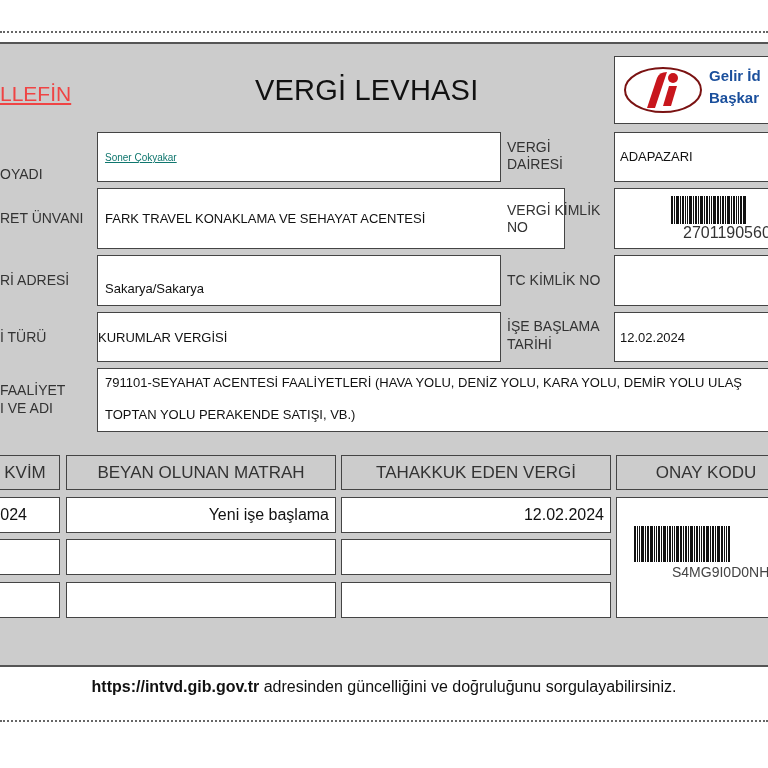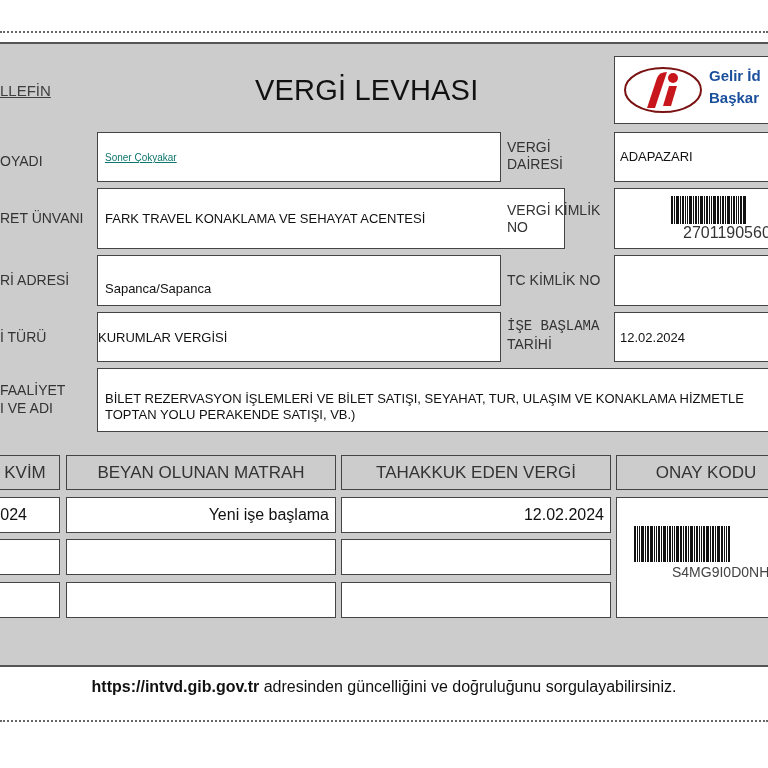--- a/index.html
+++ b/index.html
@@ -7,21 +7,21 @@
   body { position: relative; font-family: "Liberation Sans", sans-serif; color: #111; }
   .abs { position: absolute; }
   .dash-top { left: 0; top: 31px; width: 768px; border-top: 2px dotted #666; }
   .dash-bottom { left: 0; top: 720px; width: 768px; border-top: 2px dotted #666; }
   .panel { left: 0; top: 42px; width: 780px; height: 625px; background: #cccccc;
            border-top: 2px solid #555; border-bottom: 2px solid #555; }
   .box { position: absolute; background: #fff; border: 1.5px solid #444; }
   .lbl { position: absolute; font-size: 14px; color: #333; line-height: 17px; }
   .val { position: absolute; font-size: 13px; color: #111; line-height: 16px; }
   .title { left: 255px; top: 74px; font-size: 29px; color: #111; letter-spacing: 0.2px; }
-  .mukellefin { left: 0; top: 82px; font-size: 15px; text-decoration: underline; color: #404040; }
+  .mukellefin { left: 0; top: 82px; font-size: 21px; text-decoration: underline; color: #ef4444; }
   .hdr { position: absolute; background: #cccccc; border: 1.5px solid #444;
          font-size: 17px; color: #333; display: flex; align-items: center; justify-content: center; }
   .cell { position: absolute; background: #fff; border: 1.5px solid #444;
           font-size: 16px; color: #111; display: flex; align-items: center; }
   .barcode { display: flex; align-items: stretch; height: 100%; }
   .barcode span { display: block; background: #111; height: 100%; }
   .footer { left: 0; top: 678px; width: 768px; text-align: center; font-size: 16px; color: #111; }
   .footer b { font-weight: bold; }
 </style>
 </head>
@@ -38,50 +38,50 @@
   <svg width="86" height="56" viewBox="0 0 86 56" style="position:absolute;left:6px;top:5px;">
     <ellipse cx="42" cy="28" rx="38" ry="22" fill="none" stroke="#7a1212" stroke-width="2"></ellipse>
     <path d="M46 10 L34 46 L26 46 L36 16 Q38 10 46 10 Z" fill="#c8161d"></path>
     <circle cx="52" cy="16" r="5" fill="#c8161d"></circle>
     <path d="M48 24 L56 24 L50 44 L42 44 Z" fill="#c8161d"></path>
   </svg>
   <div style="position:absolute;left:94px;top:10px;font-size:15px;font-weight:bold;color:#1a4f9c;">Gelir İd</div>
   <div style="position:absolute;left:94px;top:32px;font-size:15px;font-weight:bold;color:#1a4f9c;">Başkar</div>
 </div>
 
-<div class="lbl" style="left:0;top:153px;">OYADI</div>
+<div class="lbl" style="left:0;top:166px;">OYADI</div>
 <div class="lbl" style="left:0;top:210px;">RET ÜNVANI</div>
 <div class="lbl" style="left:0;top:272px;">Rİ ADRESİ</div>
 <div class="lbl" style="left:0;top:329px;">İ TÜRÜ</div>
 <div class="lbl" style="left:0;top:382px;">FAALİYET</div>
 <div class="lbl" style="left:0;top:400px;">I VE ADI</div>
 
 <div class="box" style="left:97px;top:132px;width:404px;height:50px;">
   <div class="val" style="left:7px;top:17px;font-size:10px;color:#0f766e;text-decoration:underline;">Soner Çokyakar</div>
 </div>
 <div class="box" style="left:97px;top:188px;width:468px;height:61px;">
   <div class="val" style="left:7px;top:22px;">FARK TRAVEL KONAKLAMA VE SEHAYAT ACENTESİ</div>
 </div>
 <div class="box" style="left:97px;top:255px;width:404px;height:51px;">
-  <div class="val" style="left:7px;top:25px;">Sapanca/Sapanca</div>
+  <div class="val" style="left:7px;top:25px;">Sakarya/Sakarya</div>
 </div>
 <div class="box" style="left:97px;top:312px;width:404px;height:50px;">
   <div class="val" style="left:0;top:17px;">KURUMLAR VERGİSİ</div>
 </div>
 <div class="box" style="left:97px;top:368px;width:690px;height:64px;">
-  <div class="val" style="left:7px;top:22px;white-space:nowrap;">BİLET REZERVASYON İŞLEMLERİ VE BİLET SATIŞI, SEYAHAT, TUR, ULAŞIM VE KONAKLAMA HİZMETLE</div>
+  <div class="val" style="left:7px;top:6px;white-space:nowrap;">791101-SEYAHAT ACENTESİ FAALİYETLERİ (HAVA YOLU, DENİZ YOLU, KARA YOLU, DEMİR YOLU ULAŞ</div>
   <div class="val" style="left:7px;top:38px;white-space:nowrap;">TOPTAN YOLU PERAKENDE SATIŞI, VB.)</div>
 </div>
 
 <div class="lbl" style="left:507px;top:139px;">VERGİ</div>
 <div class="lbl" style="left:507px;top:156px;">DAİRESİ</div>
 <div class="lbl" style="left:507px;top:202px;">VERGİ KİMLİK</div>
 <div class="lbl" style="left:507px;top:219px;text-align:center;">NO</div>
 <div class="lbl" style="left:507px;top:272px;">TC KİMLİK NO</div>
-<div class="lbl" style="left:507px;top:318px;font-family:Liberation Mono, monospace;">İŞE BAŞLAMA</div>
+<div class="lbl" style="left:507px;top:318px;">İŞE BAŞLAMA</div>
 <div class="lbl" style="left:507px;top:336px;">TARİHİ</div>
 
 <div class="box" style="left:614px;top:132px;width:170px;height:50px;">
   <div class="val" style="left:5px;top:16px;">ADAPAZARI</div>
 </div>
 <div class="box" style="left:614px;top:188px;width:170px;height:61px;">
   <div class="barcode" style="position:absolute;left:56px;top:7px;height:28px;width:120px;gap:1px;">
     <span style="width:2px"></span>
       <span style="width:1px"></span>
       <span style="width:3px"></span>

